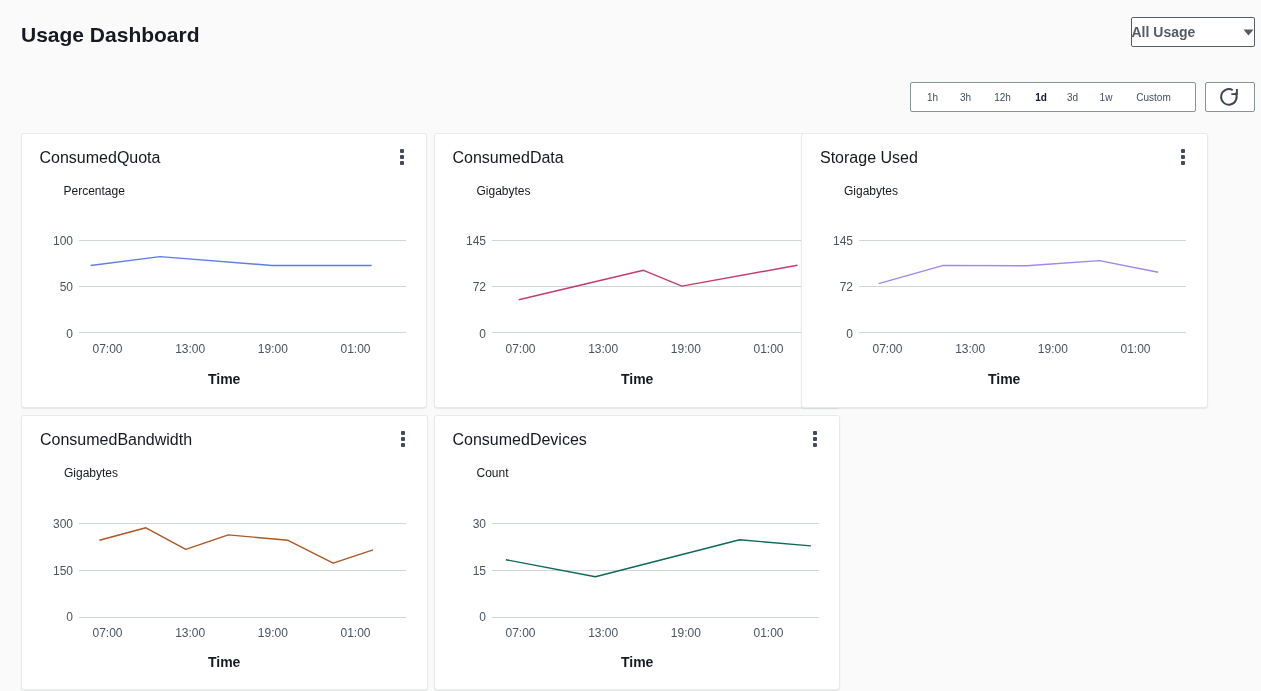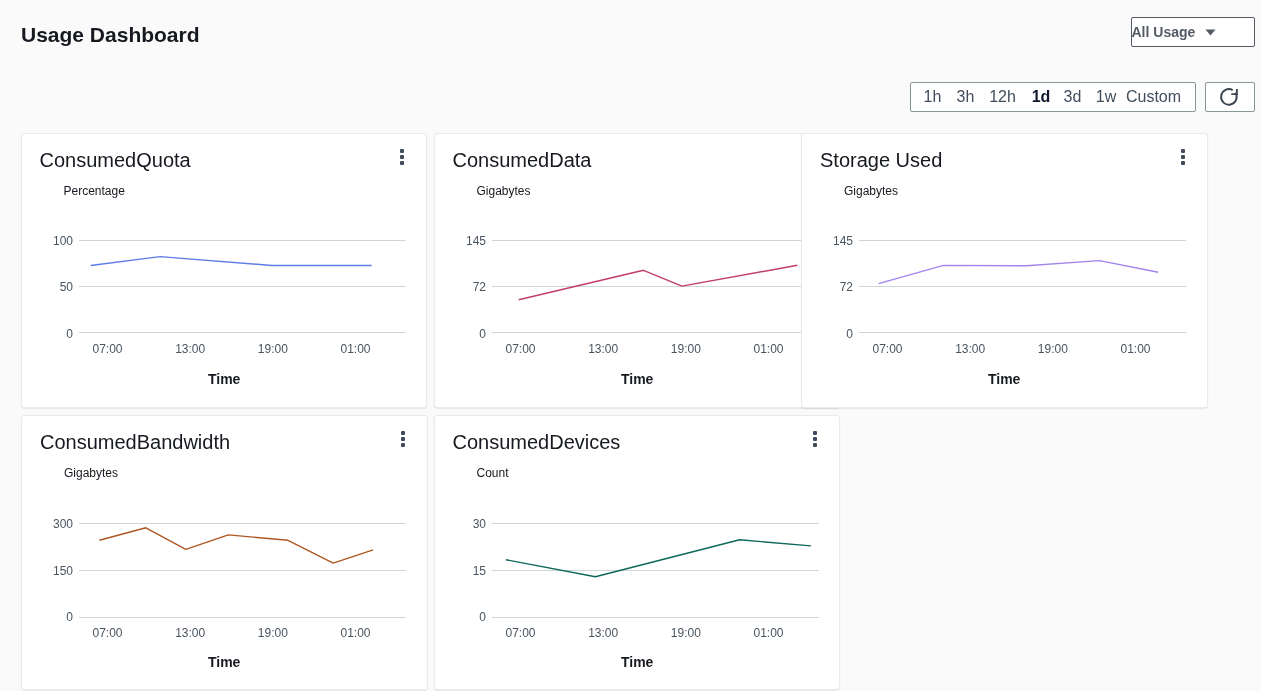--- a/index.html
+++ b/index.html
@@ -1,25 +1,25 @@
 <!DOCTYPE html>
 <html><head>
 <meta charset="utf-8">
 <style>
   * { margin:0; padding:0; box-sizing:border-box; }
   html,body { width:1261px; height:691px; background:#fafafa; font-family:"Liberation Sans", sans-serif; overflow:hidden; }
   .abs { position:absolute; }
   #title { left:21px; top:23px; font-size:21px; font-weight:700; color:#16191f; }
   .btn { background:#fff; border:1px solid #545b64; border-radius:2px; }
-  #allusage { left:1130.5px; top:17px; width:124px; height:30px; display:flex; align-items:center; justify-content:flex-start; gap:10px; font-size:14px; font-weight:700; color:#545b64; }
-  #timesel { left:909.5px; top:82px; width:286px; height:30px; border:1px solid #879596; border-radius:2px; background:#fff; display:flex; align-items:center; font-size:16px; color:#414d5c; }
+  #allusage { left:1130.5px; top:17px; width:124px; height:30px; display:flex; align-items:center; justify-content:space-between; gap:10px; font-size:14px; font-weight:700; color:#545b64; }
+  #timesel { left:909.5px; top:82px; width:286px; height:30px; border:1px solid #879596; border-radius:2px; background:#fff; display:flex; align-items:center; font-size:10px; color:#414d5c; }
   #timesel span { display:inline-block; text-align:center; }
   #refresh { left:1204.5px; top:82px; width:50px; height:30px; border:1px solid #879596; border-radius:2px; background:#fff; }
   .card { position:absolute; width:404.5px; height:273px; background:#fff; border-radius:2px; box-shadow:0 0 0 1px #e7ebeb, 0 1px 2px 0 rgba(0,28,36,0.28); }
-  .ctitle { position:absolute; left:18px; top:15px; font-size:20px; color:#16191f; }
+  .ctitle { position:absolute; left:18px; top:15px; font-size:16px; color:#16191f; }
   .cunit { position:absolute; left:18px; top:50px; font-size:12px; color:#16191f;padding-left:24px; }
   .dots { position:absolute; left:378.5px; top:149px; width:4px; }
   .dots i { display:block; width:4px; height:4px; background:#414b5b; border-radius:1px; margin-bottom:2.2px; }
   .dots { top:15.5px; left:378.5px; }
   svg text { font-family:"Liberation Sans", sans-serif; }
 </style>
 </head>
 <body>
 <div id="title" class="abs">Usage Dashboard</div>
 <div id="allusage" class="abs btn">

